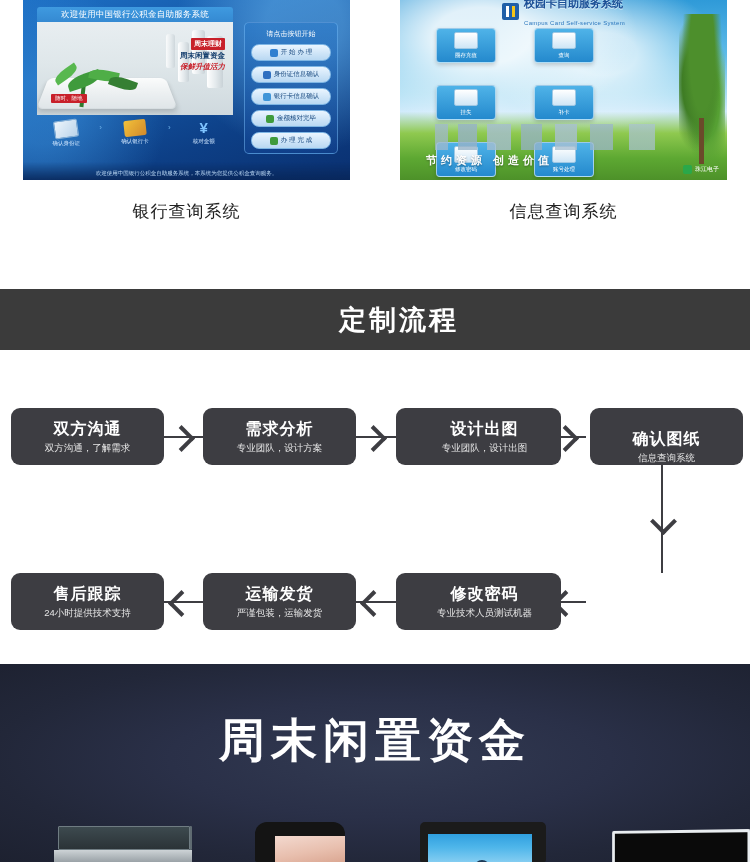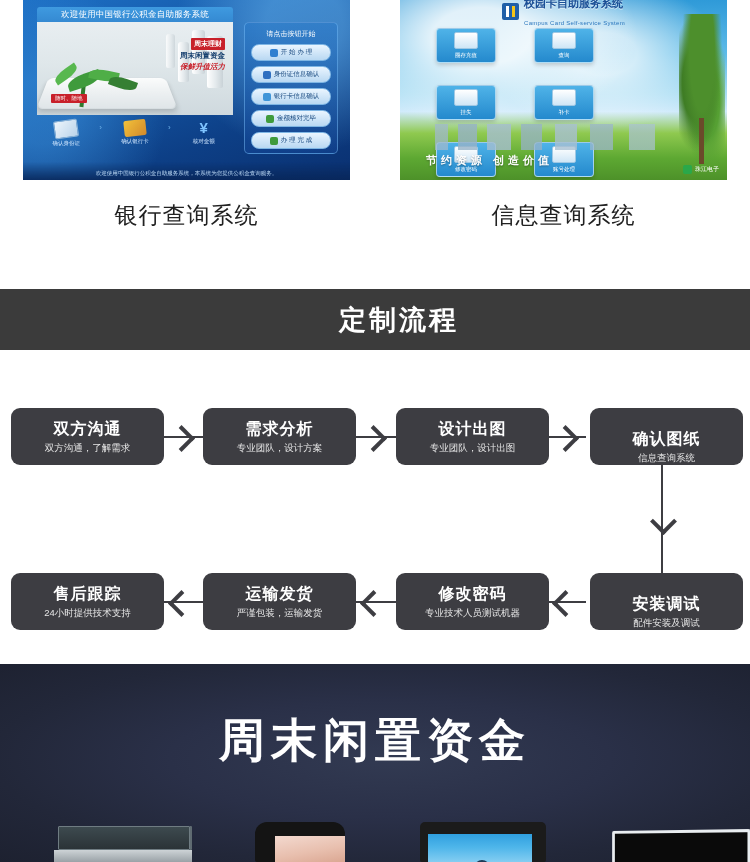--- a/index.html
+++ b/index.html
@@ -149,21 +149,21 @@
     text-shadow:0 1px 2px rgba(0,0,0,.35);
   }
   .brand{
     position:absolute;right:8px;bottom:6px;display:flex;align-items:center;
     color:#fff;font-size:6px;white-space:nowrap;
   }
   .brand .bm{width:9px;height:9px;border-radius:2px;background:#2aa84a;margin-right:3px;flex:none;}
 
   .caption{
     position:absolute;top:200px;width:327px;text-align:center;
-    color:#222;font-size:23px;letter-spacing:1px;white-space:nowrap;
+    color:#222;font-size:17px;letter-spacing:1px;white-space:nowrap;
   }
   .cap-left{left:23px;}
   .cap-right{left:400px;}
 
   
   .banner{
     position:absolute;left:0;top:289px;width:750px;height:61px;
     background:#3b3b3b;
     display:flex;align-items:center;justify-content:center;
   }
@@ -174,21 +174,21 @@
   
   .flow{position:absolute;left:0;top:350px;width:750px;height:314px;background:#fff;}
   .fbox{
     position:absolute;width:153px;height:57px;border-radius:9px;background:#3d3d42;
     display:flex;flex-direction:column;align-items:center;justify-content:center;
   }
   .fbox .t{color:#fff;font-size:16px;font-weight:bold;letter-spacing:1px;line-height:20px;white-space:nowrap;}
   .fbox .s{color:#e6e6e6;font-size:9.5px;line-height:14px;margin-top:2px;white-space:nowrap;}
 
   .r1{top:58px;} .r2{top:223px;}
-  .c1{left:11px;} .c2{left:203px;text-align:center;} .c3{left:396px;} .c4{left:590px;justify-content:flex-end;}
+  .c1{left:11px;} .c2{left:203px;text-align:center;} .c3{left:396px;padding-left:12px;} .c4{left:590px;justify-content:flex-end;}
 
   .hline{position:absolute;height:2px;background:#3d3d42;}
   .vline{position:absolute;width:2px;background:#3d3d42;}
   .chev{position:absolute;width:15px;height:15px;border-top:4px solid #3d3d42;border-right:4px solid #3d3d42;}
   .chev-r{transform:rotate(45deg);}
   .chev-l{transform:rotate(-135deg);}
   .chev-d{transform:rotate(135deg);}
 
   
   .styles{
@@ -397,24 +397,20 @@
     </div>
     <div class="fbox r1 c3">
       <div class="t">设计出图</div>
       <div class="s">专业团队，设计出图</div>
     </div>
     <div class="fbox r1 c4">
       <div class="t">确认图纸</div>
       <div class="s">信息查询系统</div>
     </div>
 
-    <div class="fbox r2 c4">
-      <div class="t">安装调试</div>
-      <div class="s">配件安装及调试</div>
-    </div>
     <div class="fbox r2 c3">
       <div class="t">修改密码</div>
       <div class="s">专业技术人员测试机器</div>
     </div>
     <div class="fbox r2 c2">
       <div class="t">运输发货</div>
       <div class="s">严谨包装，运输发货</div>
     </div>
     <div class="fbox r2 c1">
       <div class="t">售后跟踪</div>

